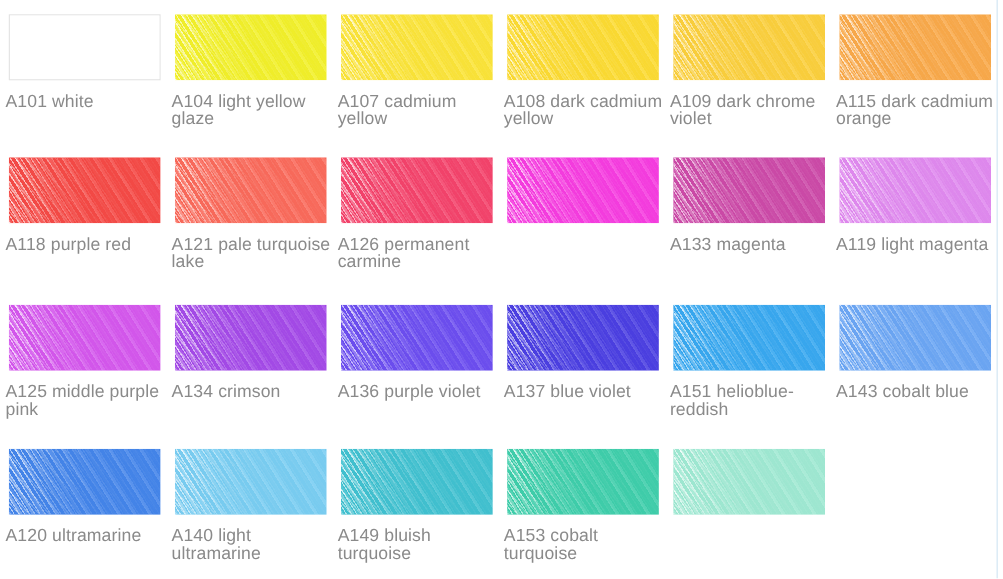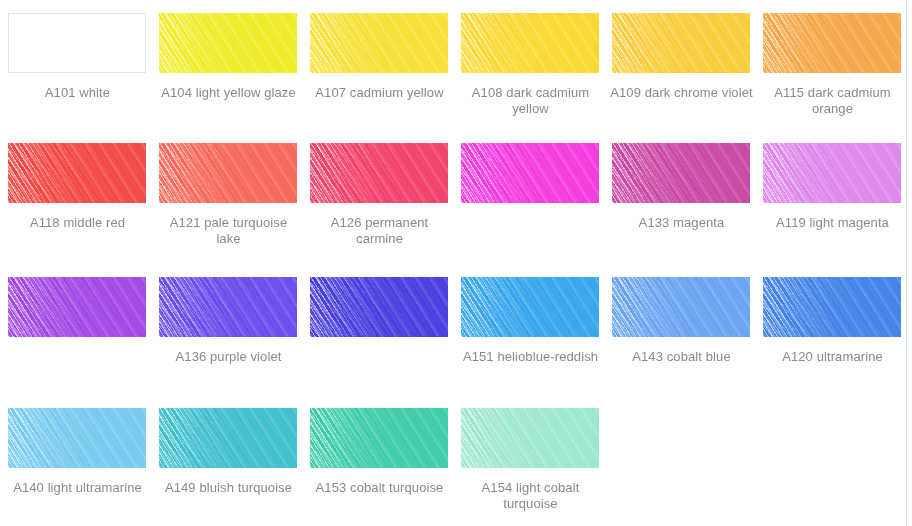--- a/index.html
+++ b/index.html
@@ -134,22 +134,22 @@
   }
 
   
   .swatch-chip.outlined {
     border: 1px solid #e3e3e3;
   }
 
   .swatch-label {
     margin-top: 12px;
     width: 145px;
-    text-align: center;
-    font-size: 13px;
+    text-align: left;
+    font-size: 16px;
     line-height: 16px;
     color: #8a8a8a;
     letter-spacing: 0.1px;
   }
 
   .swatch-cell.col-0 .swatch-label,
   .swatch-cell.col-1 .swatch-label,
   .swatch-cell.col-2 .swatch-label,
   .swatch-cell.col-3 .swatch-label,
   .swatch-cell.col-4 .swatch-label,
@@ -216,21 +216,21 @@
         </div>
         <div class="swatch-label">A115 dark cadmium orange</div>
       </div>
       <div class="swatch-cell col-1">
         <div class="swatch-chip">
           <div class="swatch-fill" style="background: rgb(245, 74, 70);"></div>
           <div class="swatch-grain"></div>
           <div class="swatch-hatch2"></div>
           <div class="swatch-hatch"></div>
         </div>
-        <div class="swatch-label">A118 middle red</div>
+        <div class="swatch-label">A118 purple red</div>
       </div>
       <div class="swatch-cell col-2">
         <div class="swatch-chip">
           <div class="swatch-fill" style="background: rgb(250, 106, 91);"></div>
           <div class="swatch-grain"></div>
           <div class="swatch-hatch2"></div>
           <div class="swatch-hatch"></div>
         </div>
         <div class="swatch-label">A121 pale turquoise lake</div>
       </div>
@@ -262,44 +262,55 @@
       </div>
       <div class="swatch-cell col-0">
         <div class="swatch-chip">
           <div class="swatch-fill" style="background: rgb(224, 137, 239);"></div>
           <div class="swatch-grain"></div>
           <div class="swatch-hatch2"></div>
           <div class="swatch-hatch"></div>
         </div>
         <div class="swatch-label">A119 light magenta</div>
       </div>
+      <div class="swatch-cell col-1">
+        <div class="swatch-chip">
+          <div class="swatch-fill" style="background: rgb(212, 87, 237);"></div>
+          <div class="swatch-grain"></div>
+          <div class="swatch-hatch2"></div>
+          <div class="swatch-hatch"></div>
+        </div>
+        <div class="swatch-label">A125 middle purple pink</div>
+      </div>
       <div class="swatch-cell col-2">
         <div class="swatch-chip">
           <div class="swatch-fill" style="background: rgb(164, 74, 232);"></div>
           <div class="swatch-grain"></div>
           <div class="swatch-hatch2"></div>
           <div class="swatch-hatch"></div>
         </div>
+        <div class="swatch-label">A134 crimson</div>
       </div>
       <div class="swatch-cell col-3">
         <div class="swatch-chip">
           <div class="swatch-fill" style="background: rgb(108, 78, 240);"></div>
           <div class="swatch-grain"></div>
           <div class="swatch-hatch2"></div>
           <div class="swatch-hatch"></div>
         </div>
         <div class="swatch-label">A136 purple violet</div>
       </div>
       <div class="swatch-cell col-4">
         <div class="swatch-chip">
           <div class="swatch-fill" style="background: rgb(75, 63, 226);"></div>
           <div class="swatch-grain"></div>
           <div class="swatch-hatch2"></div>
           <div class="swatch-hatch"></div>
         </div>
+        <div class="swatch-label">A137 blue violet</div>
       </div>
       <div class="swatch-cell col-5">
         <div class="swatch-chip">
           <div class="swatch-fill" style="background: rgb(56, 168, 240);"></div>
           <div class="swatch-grain"></div>
           <div class="swatch-hatch2"></div>
           <div class="swatch-hatch"></div>
         </div>
         <div class="swatch-label">A151 helioblue-reddish</div>
       </div>
@@ -348,17 +359,16 @@
         </div>
         <div class="swatch-label">A153 cobalt turquoise</div>
       </div>
       <div class="swatch-cell col-5">
         <div class="swatch-chip">
           <div class="swatch-fill" style="background: rgb(159, 233, 210);"></div>
           <div class="swatch-grain"></div>
           <div class="swatch-hatch2"></div>
           <div class="swatch-hatch"></div>
         </div>
-        <div class="swatch-label">A154 light cobalt turquoise</div>
       </div>
     </div>
 
 </div>
 
 </body></html>

